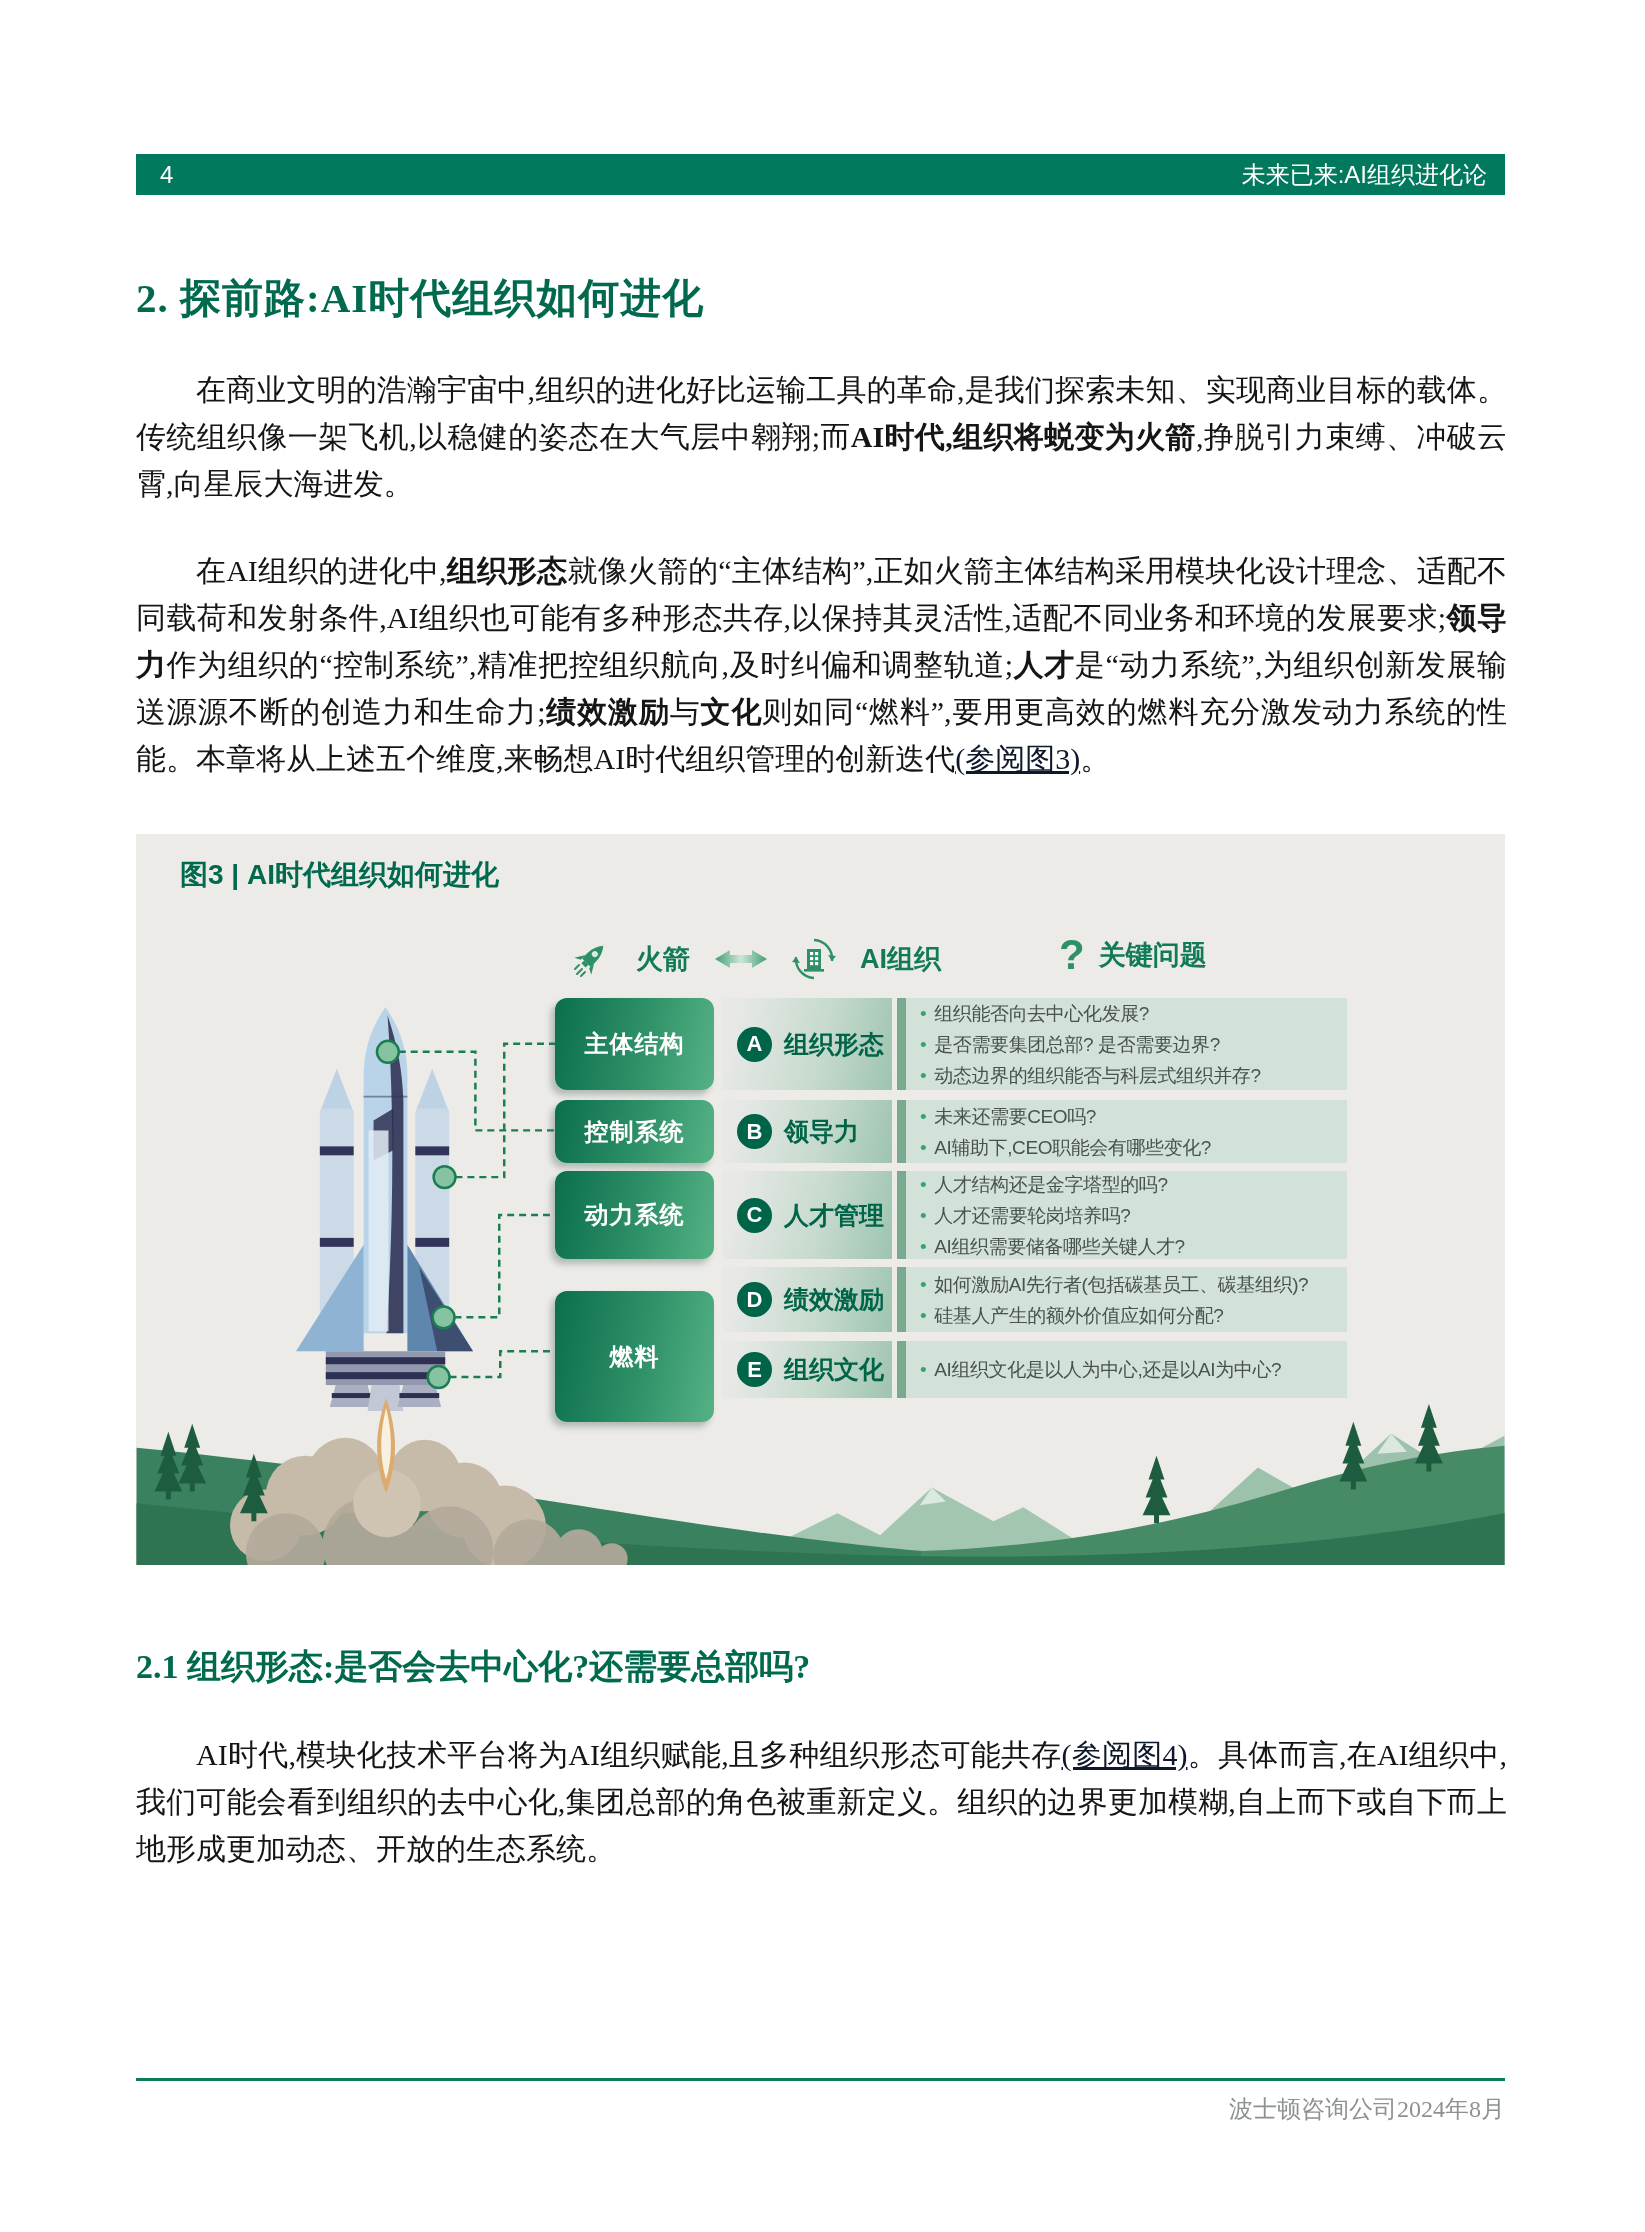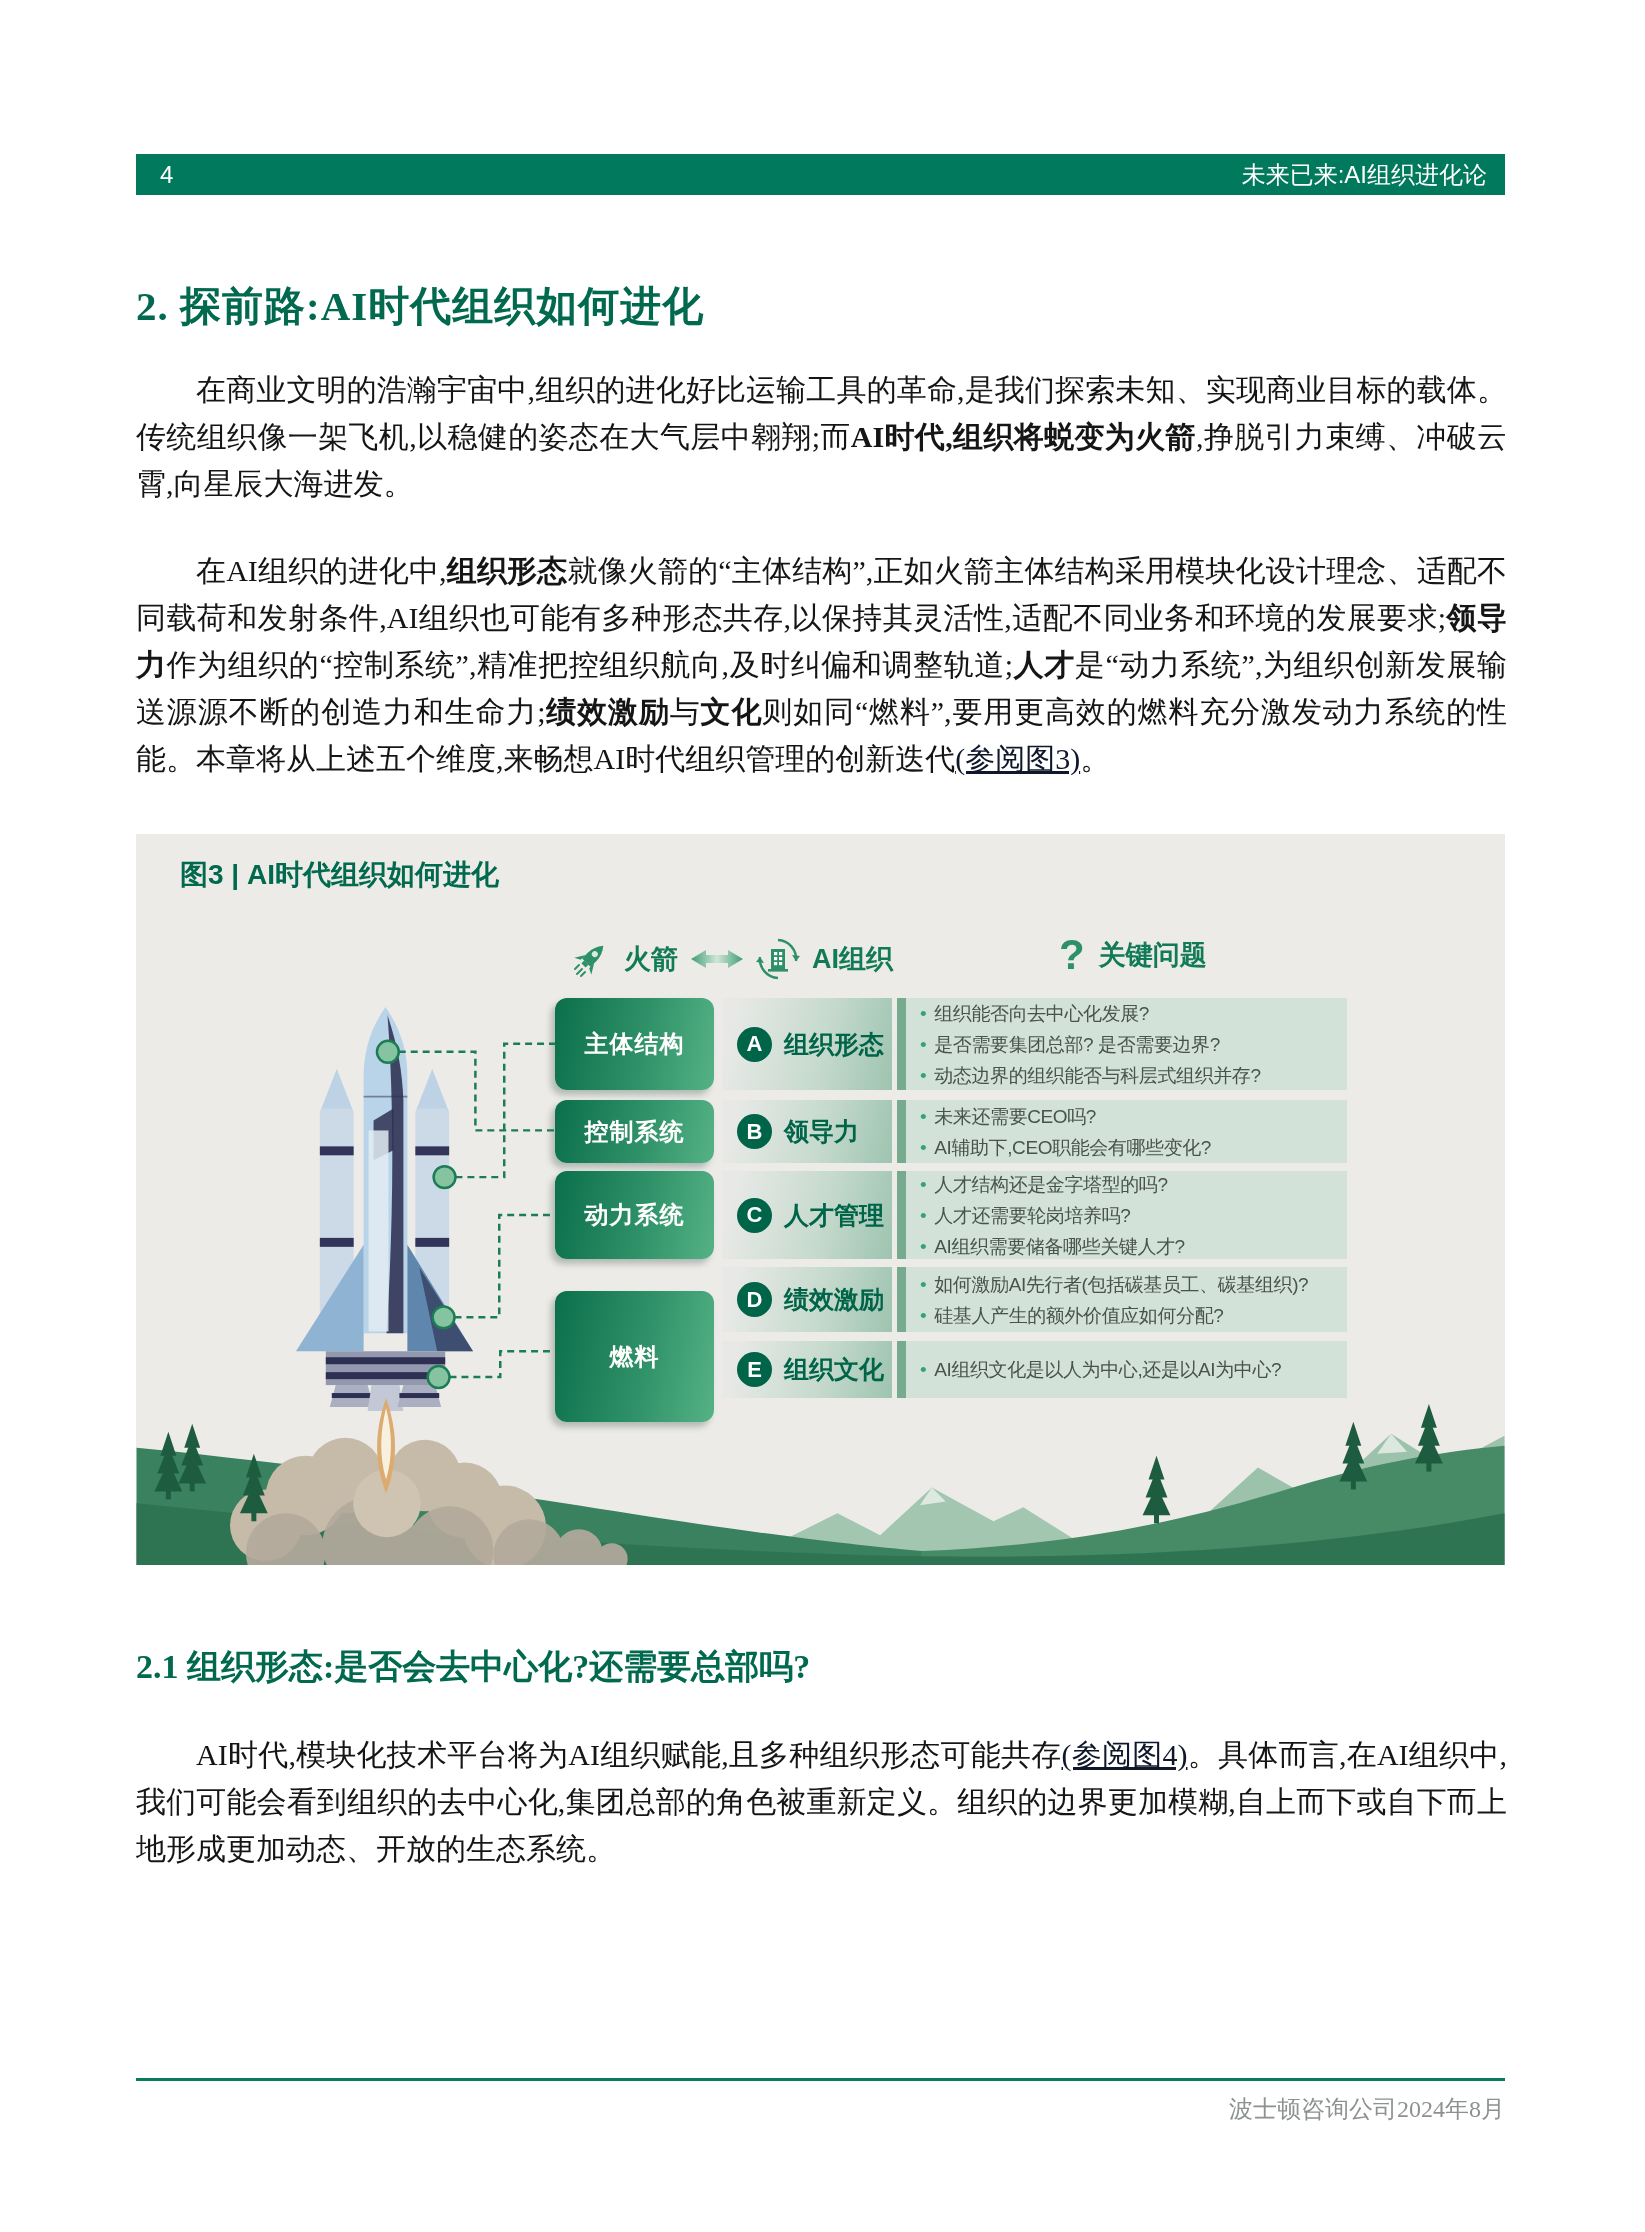--- a/index.html
+++ b/index.html
@@ -12,21 +12,21 @@
   .header-bar {
     position:absolute; left:136px; top:154px; width:1369px; height:41px;
     background:#00795c; color:#fff; box-sizing:border-box;
     display:flex; align-items:center; justify-content:space-between;
     padding:0 18px 0 24px;
     font-family:"Liberation Sans","DejaVu Sans",sans-serif; font-size:24px;
   }
 
   
   .h-main {
-    position:absolute; left:136px; top:279px; margin:0;
+    position:absolute; left:136px; top:271px; margin:0;
     font-size:41px; font-weight:bold; color:#00694e; letter-spacing:1px;
   }
   .h-sub {
     position:absolute; left:136px; top:1644px; margin:0;
     font-size:34px; font-weight:bold; color:#00694e;
   }
   .para {
     position:absolute; left:136px; width:1371px; margin:0;
     font-size:30px; line-height:47px; color:#151515;
     text-align:justify; text-indent:2em;
@@ -42,21 +42,21 @@
     position:absolute; left:136px; top:834px; width:1369px; height:731px;
     background:#edebe8; overflow:hidden;
     font-family:"Liberation Sans","DejaVu Sans",sans-serif;
   }
   .fig-title {
     position:absolute; left:44px; top:22px;
     font-size:28px; font-weight:bold; color:#00694e;
   }
   .legend-left {
     position:absolute; left:436px; top:103px;
-    display:flex; align-items:center; gap:12px;
+    display:flex; align-items:center; gap:24px;
   }
   .legend-right {
     position:absolute; left:923px; top:100px;
     display:flex; align-items:center; gap:14px;
   }
   .legend-label { font-size:27px; font-weight:bold; color:#117a56; }
   .q-glyph {
     font-size:42px; font-weight:bold; color:#2e9068; line-height:1;
     text-shadow:0 0 2px #d9ebe1;
   }

